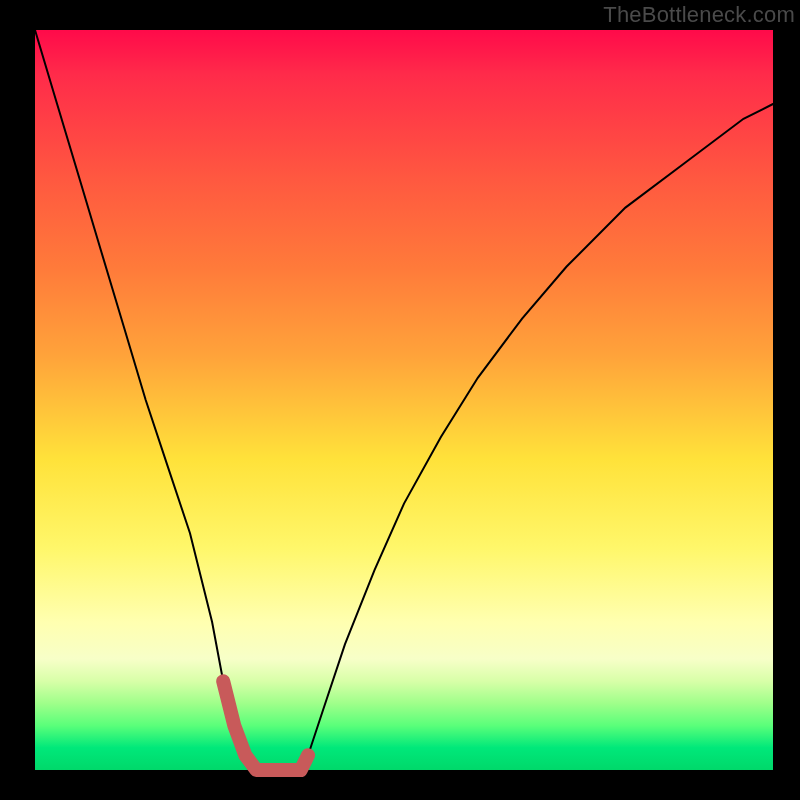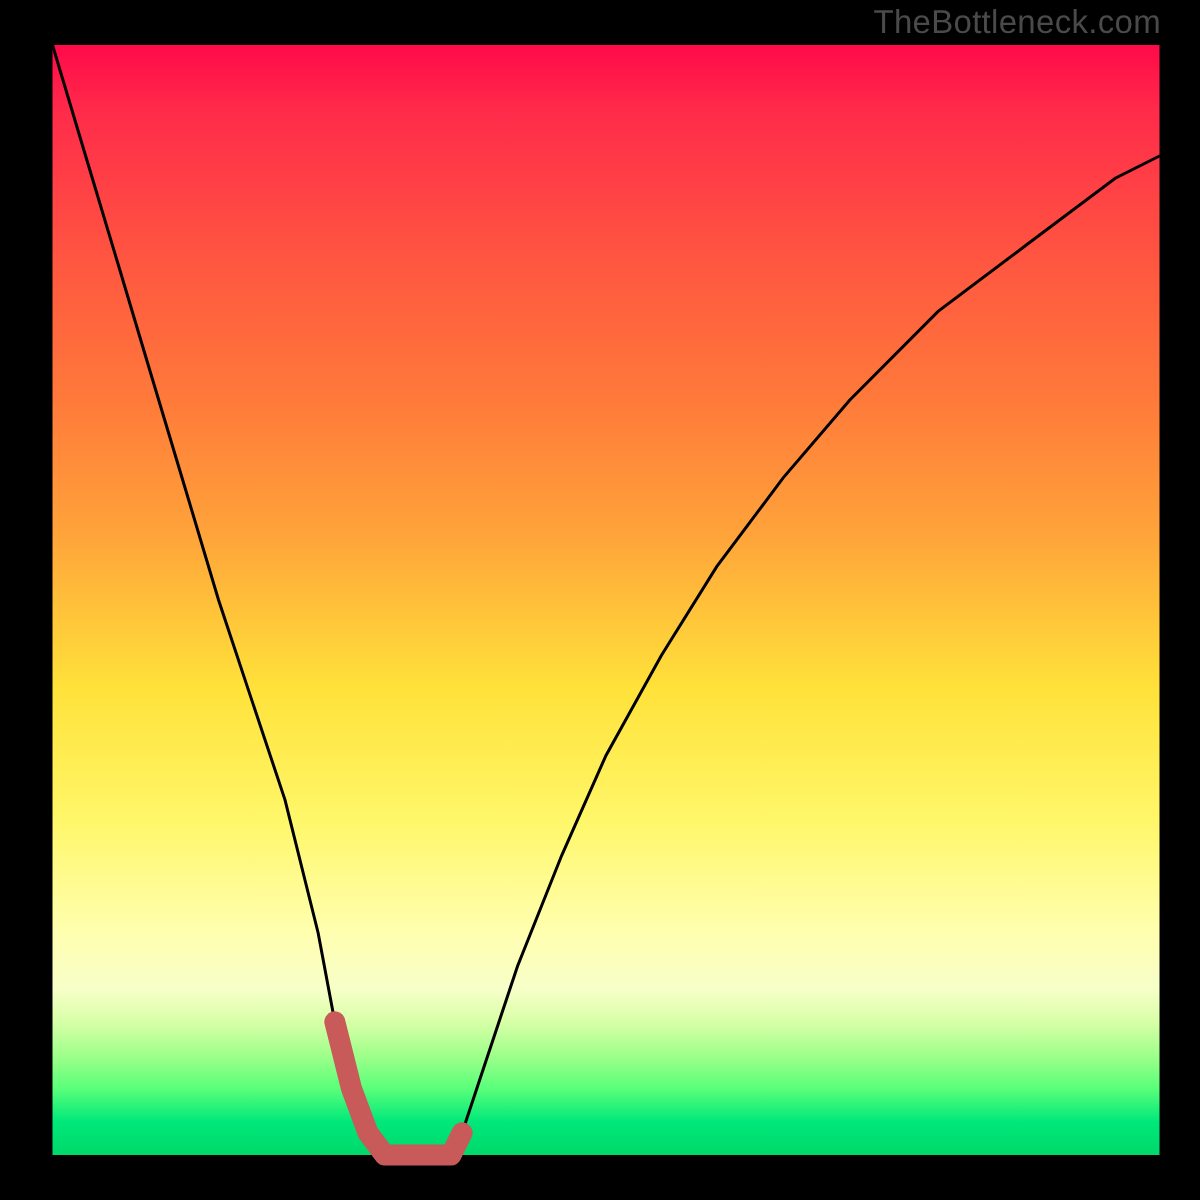--- a/index.html
+++ b/index.html
@@ -46,21 +46,21 @@
     position: absolute;
     left: 35px;
     top: 30px;
     width: 738px;
     height: 740px;
     overflow: visible;
   }
   .watermark {
     position: absolute;
     top: 2px;
-    right: 26px;
+    right: 5px;
     font-family: Arial, Helvetica, sans-serif;
     font-size: 22px;
     color: #4a4a4a;
     letter-spacing: 0.2px;
     user-select: none;
   }
 </style>
 </head>
 <body>
 

